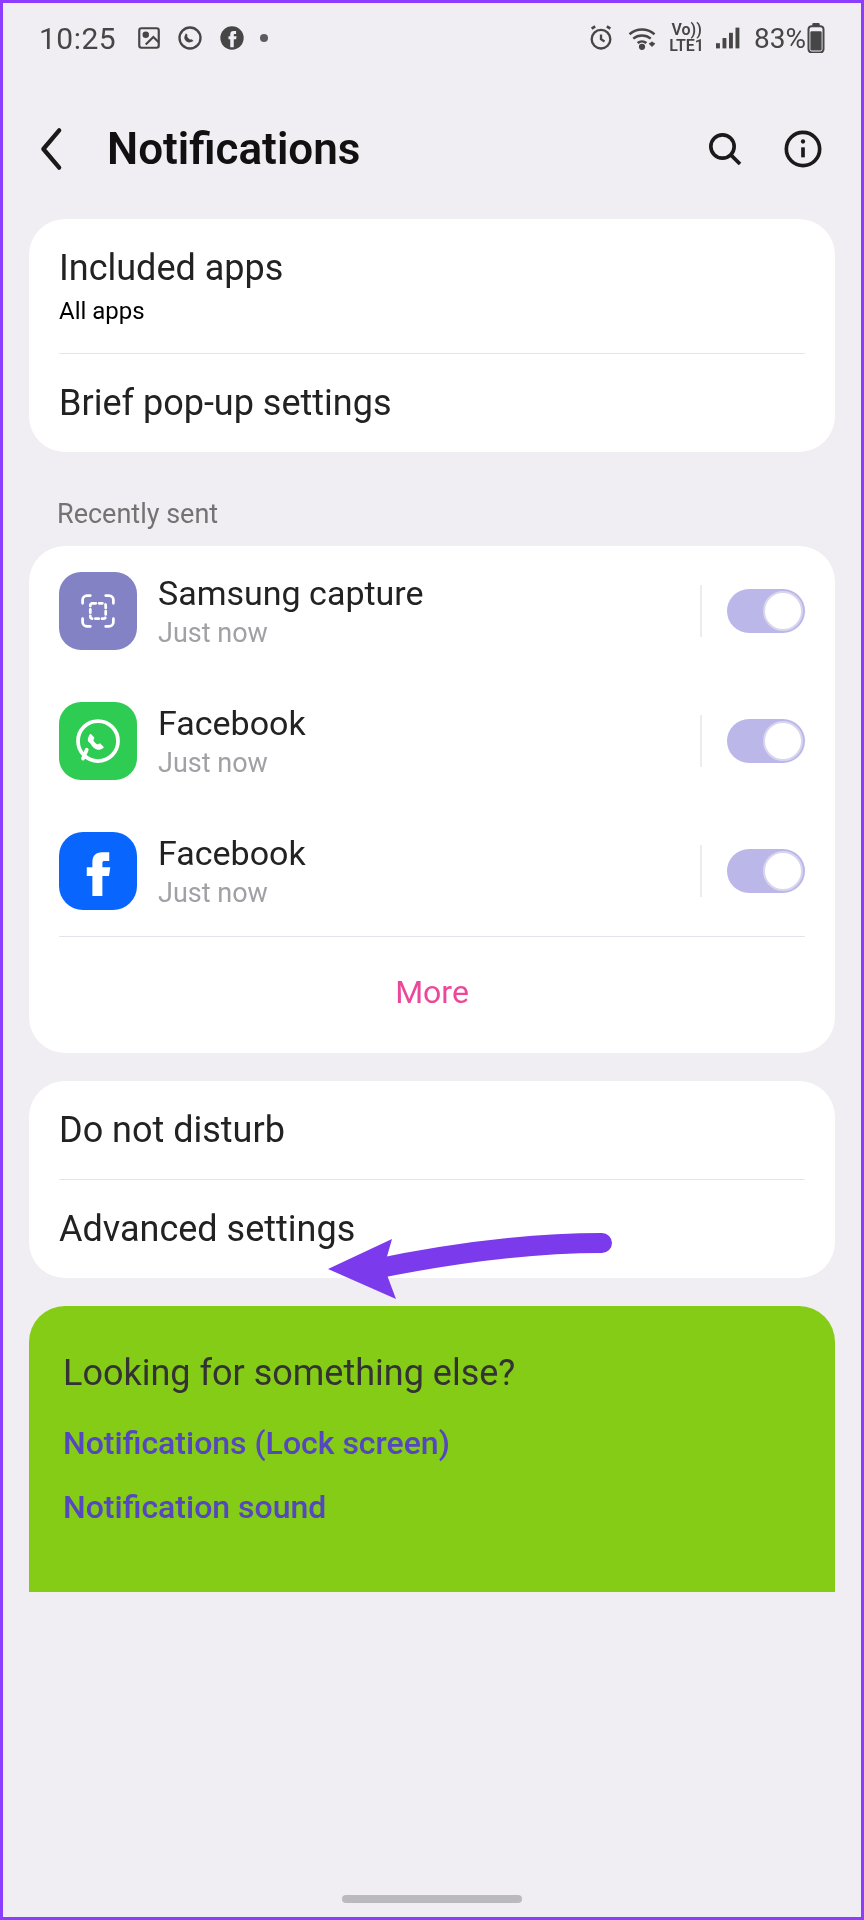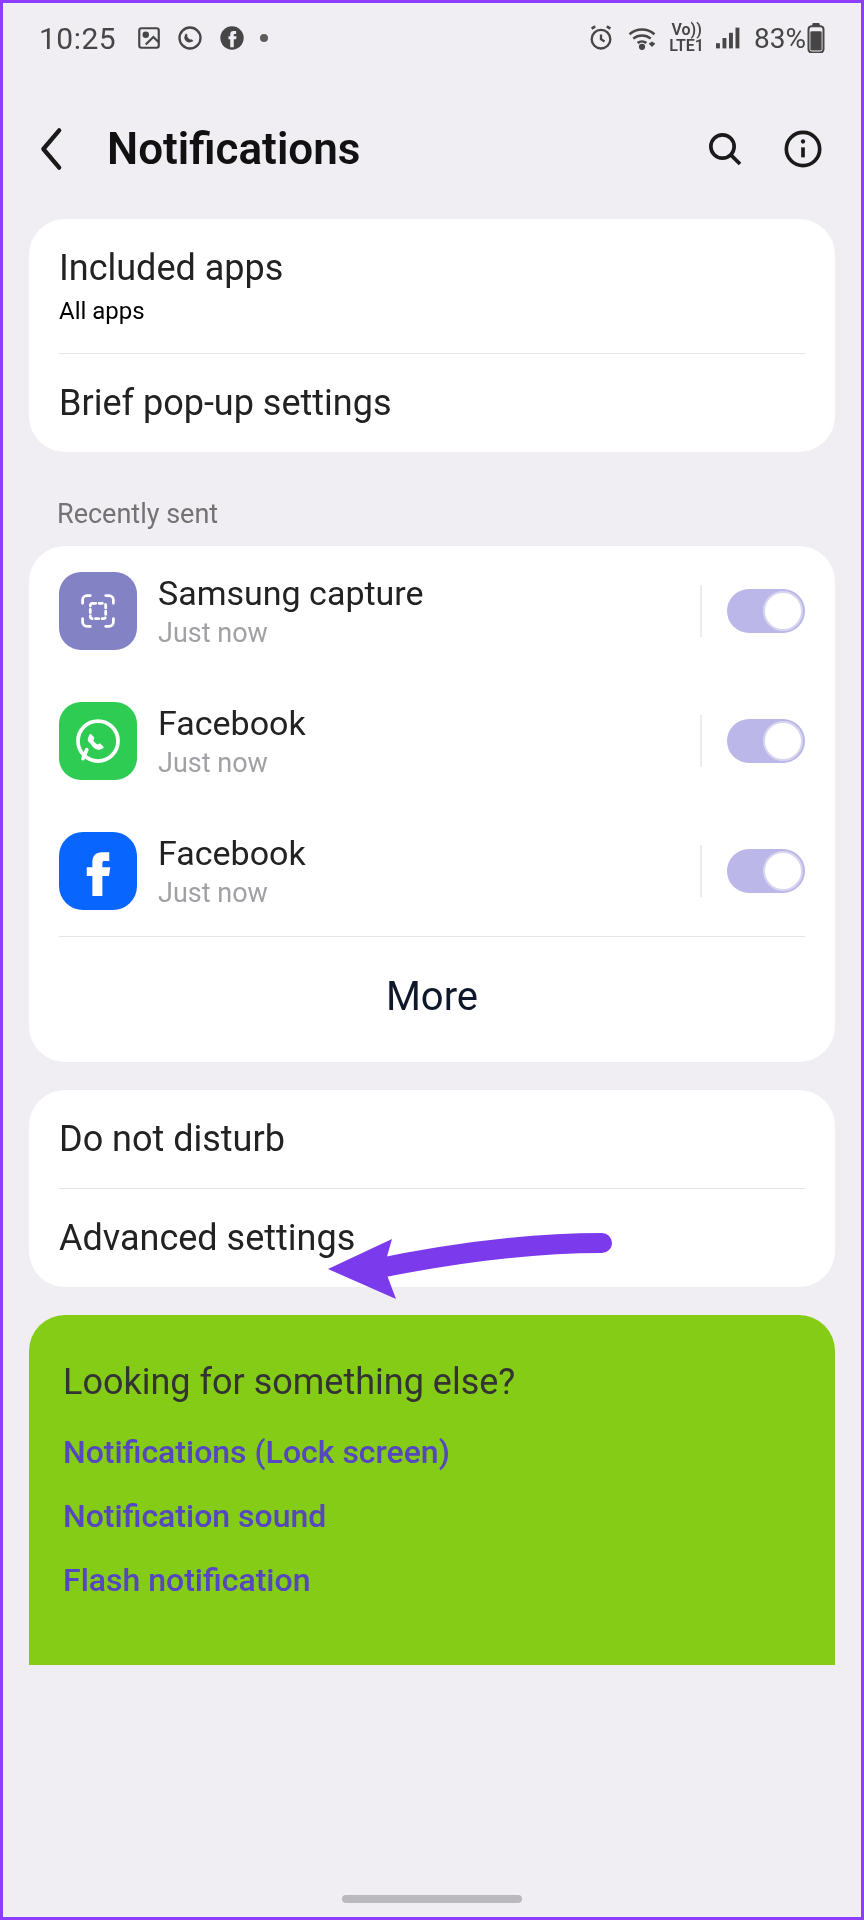--- a/index.html
+++ b/index.html
@@ -70,21 +70,21 @@
   .app-time { font-size: 27px; color: #a1a0a5; margin-top: 4px; }
   .vsep { width: 2px; height: 52px; background: #ececef; margin-right: 4px; }
   .toggle {
     width: 78px; height: 44px; background:#bbb7e9; border-radius: 22px; position:relative;
     flex-shrink:0;
   }
   .toggle .knob {
     position:absolute; right:2px; top:2px; width:40px; height:40px; background:#fff;
     border-radius:50%; border:2px solid #d8d6ee;
   }
-  .more-row { text-align:center; padding: 36px 0 42px 0; font-size: 40px; color:#0f172a; }
+  .more-row { text-align:center; padding: 36px 0 42px 0; font-size: 32px; color:#ec4899; }
 
   
   .footer-card {
     background: #84cc16;
     margin: 0 26px;
     border-radius: 36px 36px 0 0;
     padding: 46px 34px 40px 34px;
   }
   .footer-title { font-size: 36px; color:#333; margin-bottom: 30px; }
   .footer-link { font-size: 32px; color:#5547bf; font-weight: 500; margin-bottom: 26px; }
@@ -276,21 +276,20 @@
   <div class="divider"></div>
   <div class="row">
     <div class="row-title">Advanced settings</div>
   </div>
 </div>
 
 <div class="footer-card">
   <div class="footer-title">Looking for something else?</div>
   <div class="footer-link">Notifications (Lock screen)</div>
   <div class="footer-link">Notification sound</div>
-  <div class="footer-link">Flash notification</div>
 </div>
 
 <div class="arrow-annot">
   <svg width="290" height="80" viewBox="0 0 290 80">
     <path d="M280 18 C 200 18 120 30 48 45" stroke="#7c3aed" stroke-width="20" fill="none" stroke-linecap="round"></path>
     <path d="M6 44 L70 14 L62 42 L74 74 Z" fill="#7c3aed"></path>
   </svg>
 </div>
 
 <div class="nav-handle"></div>

